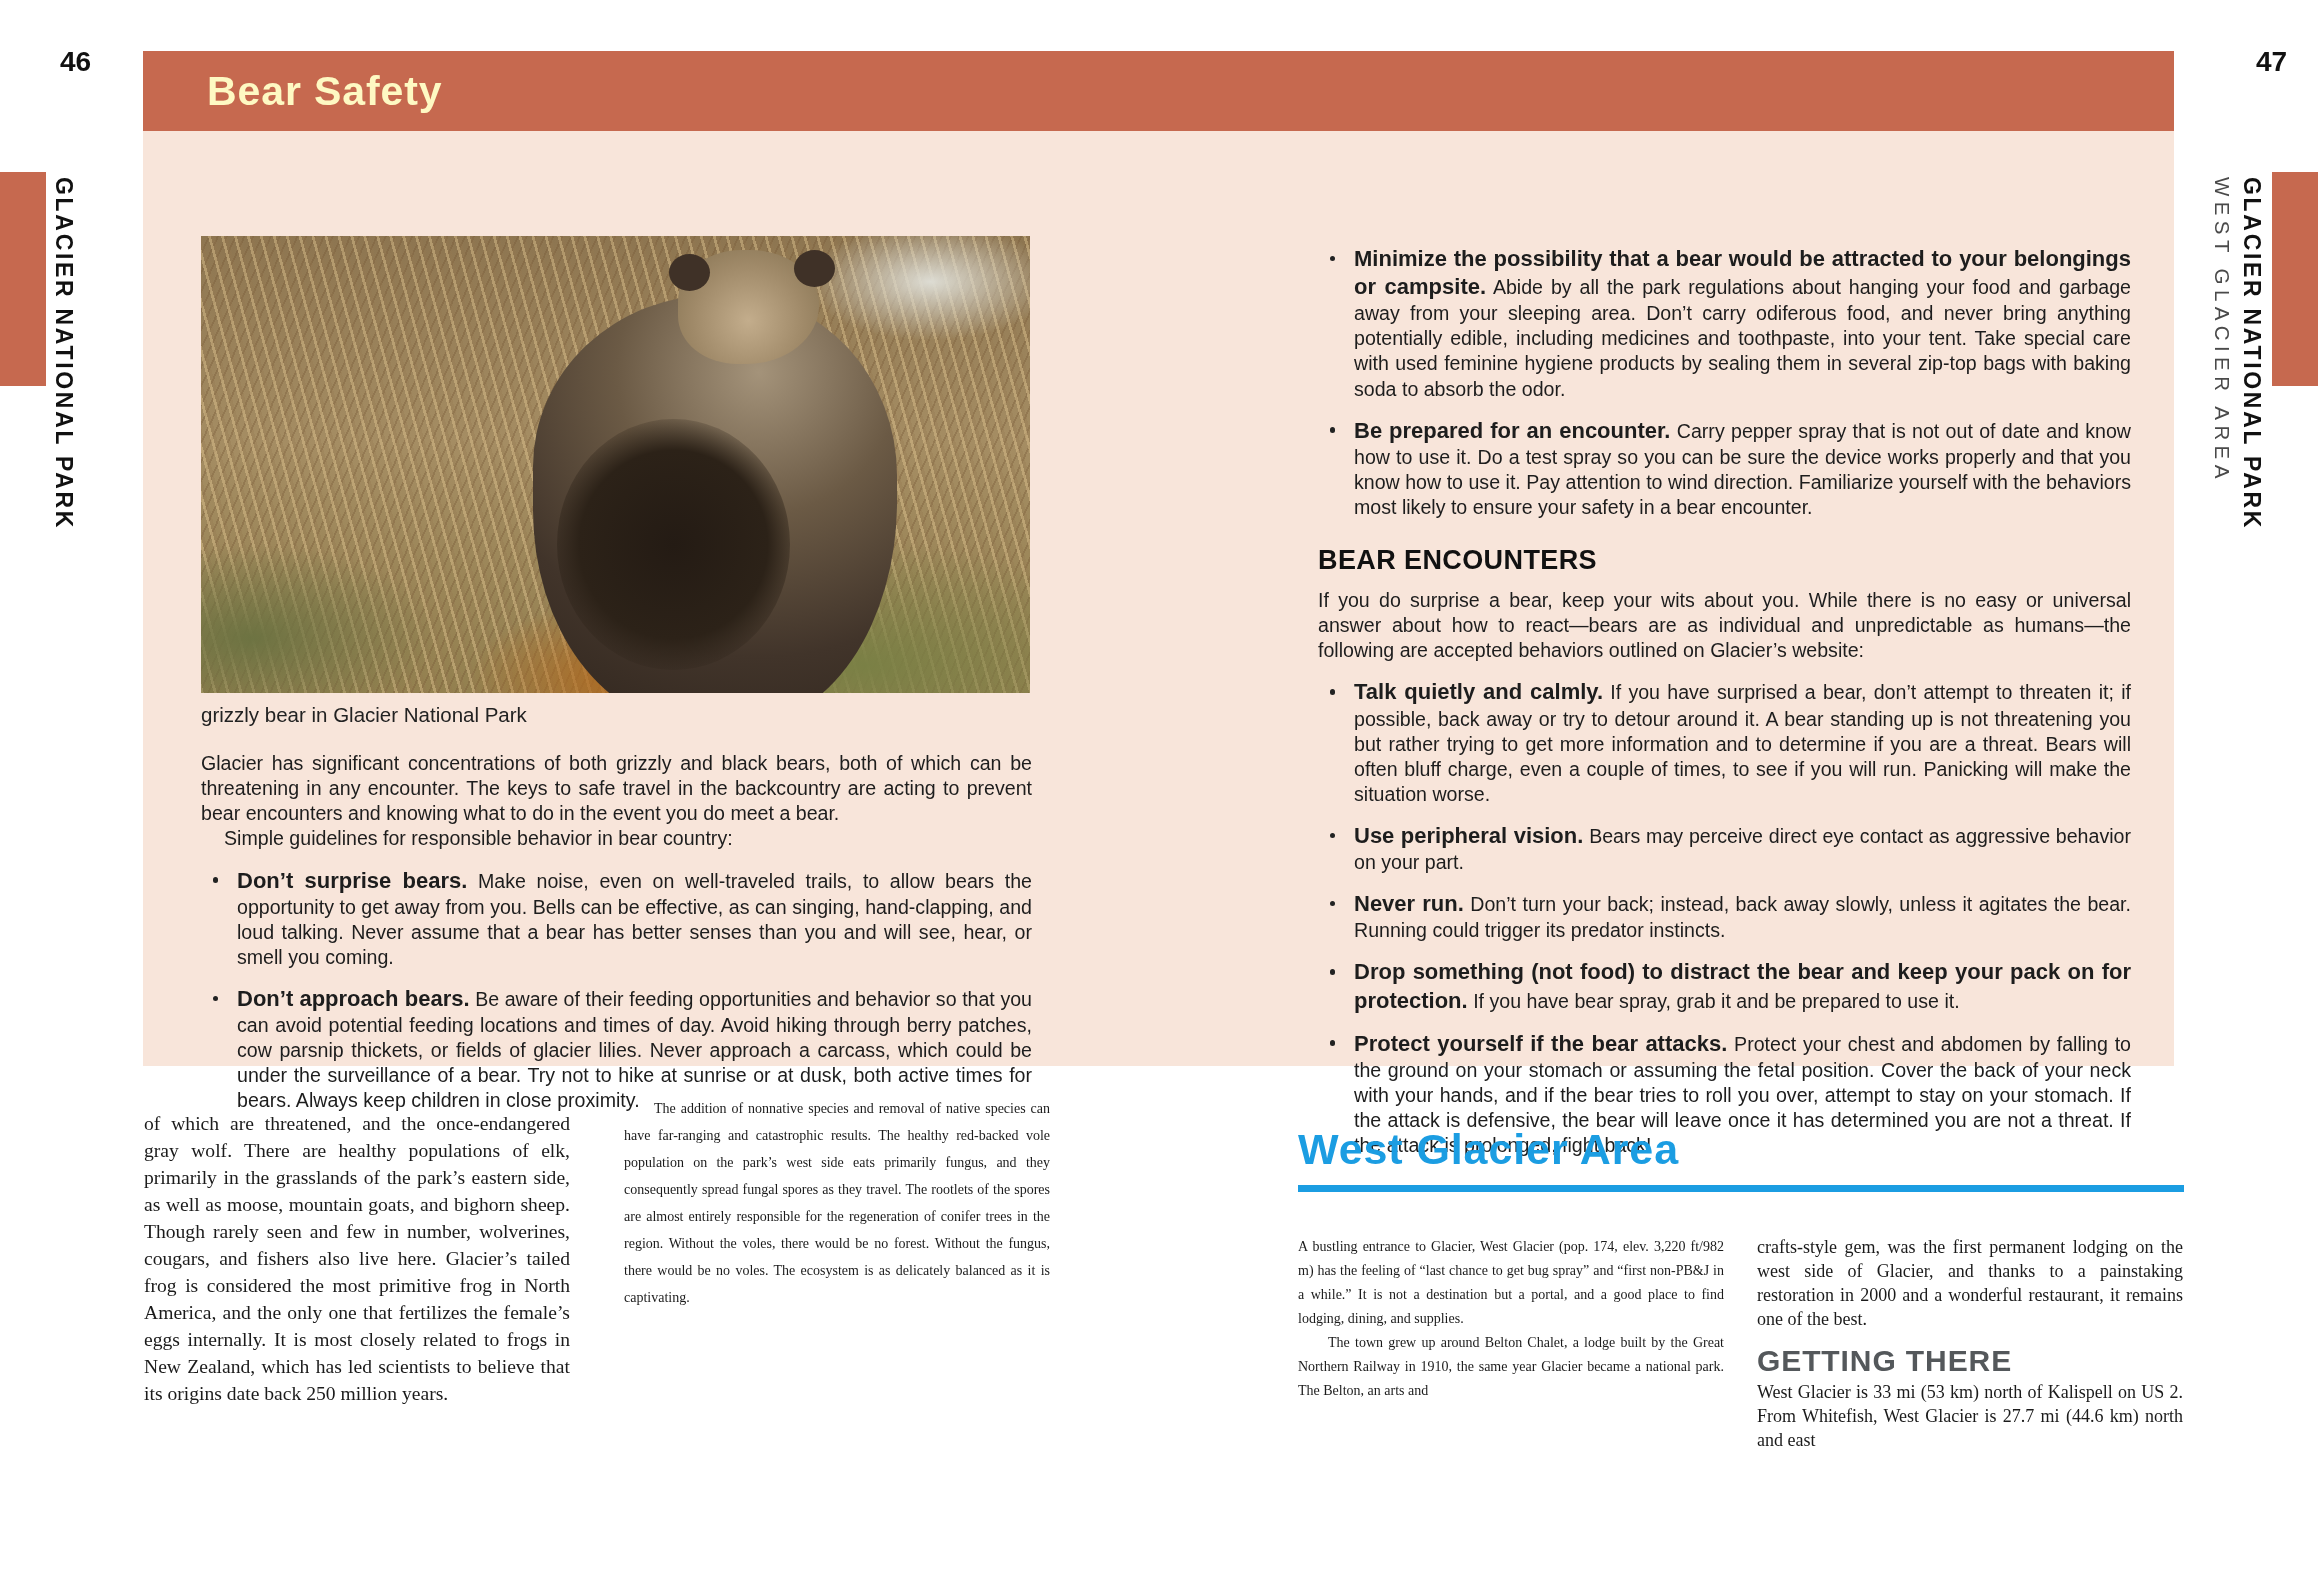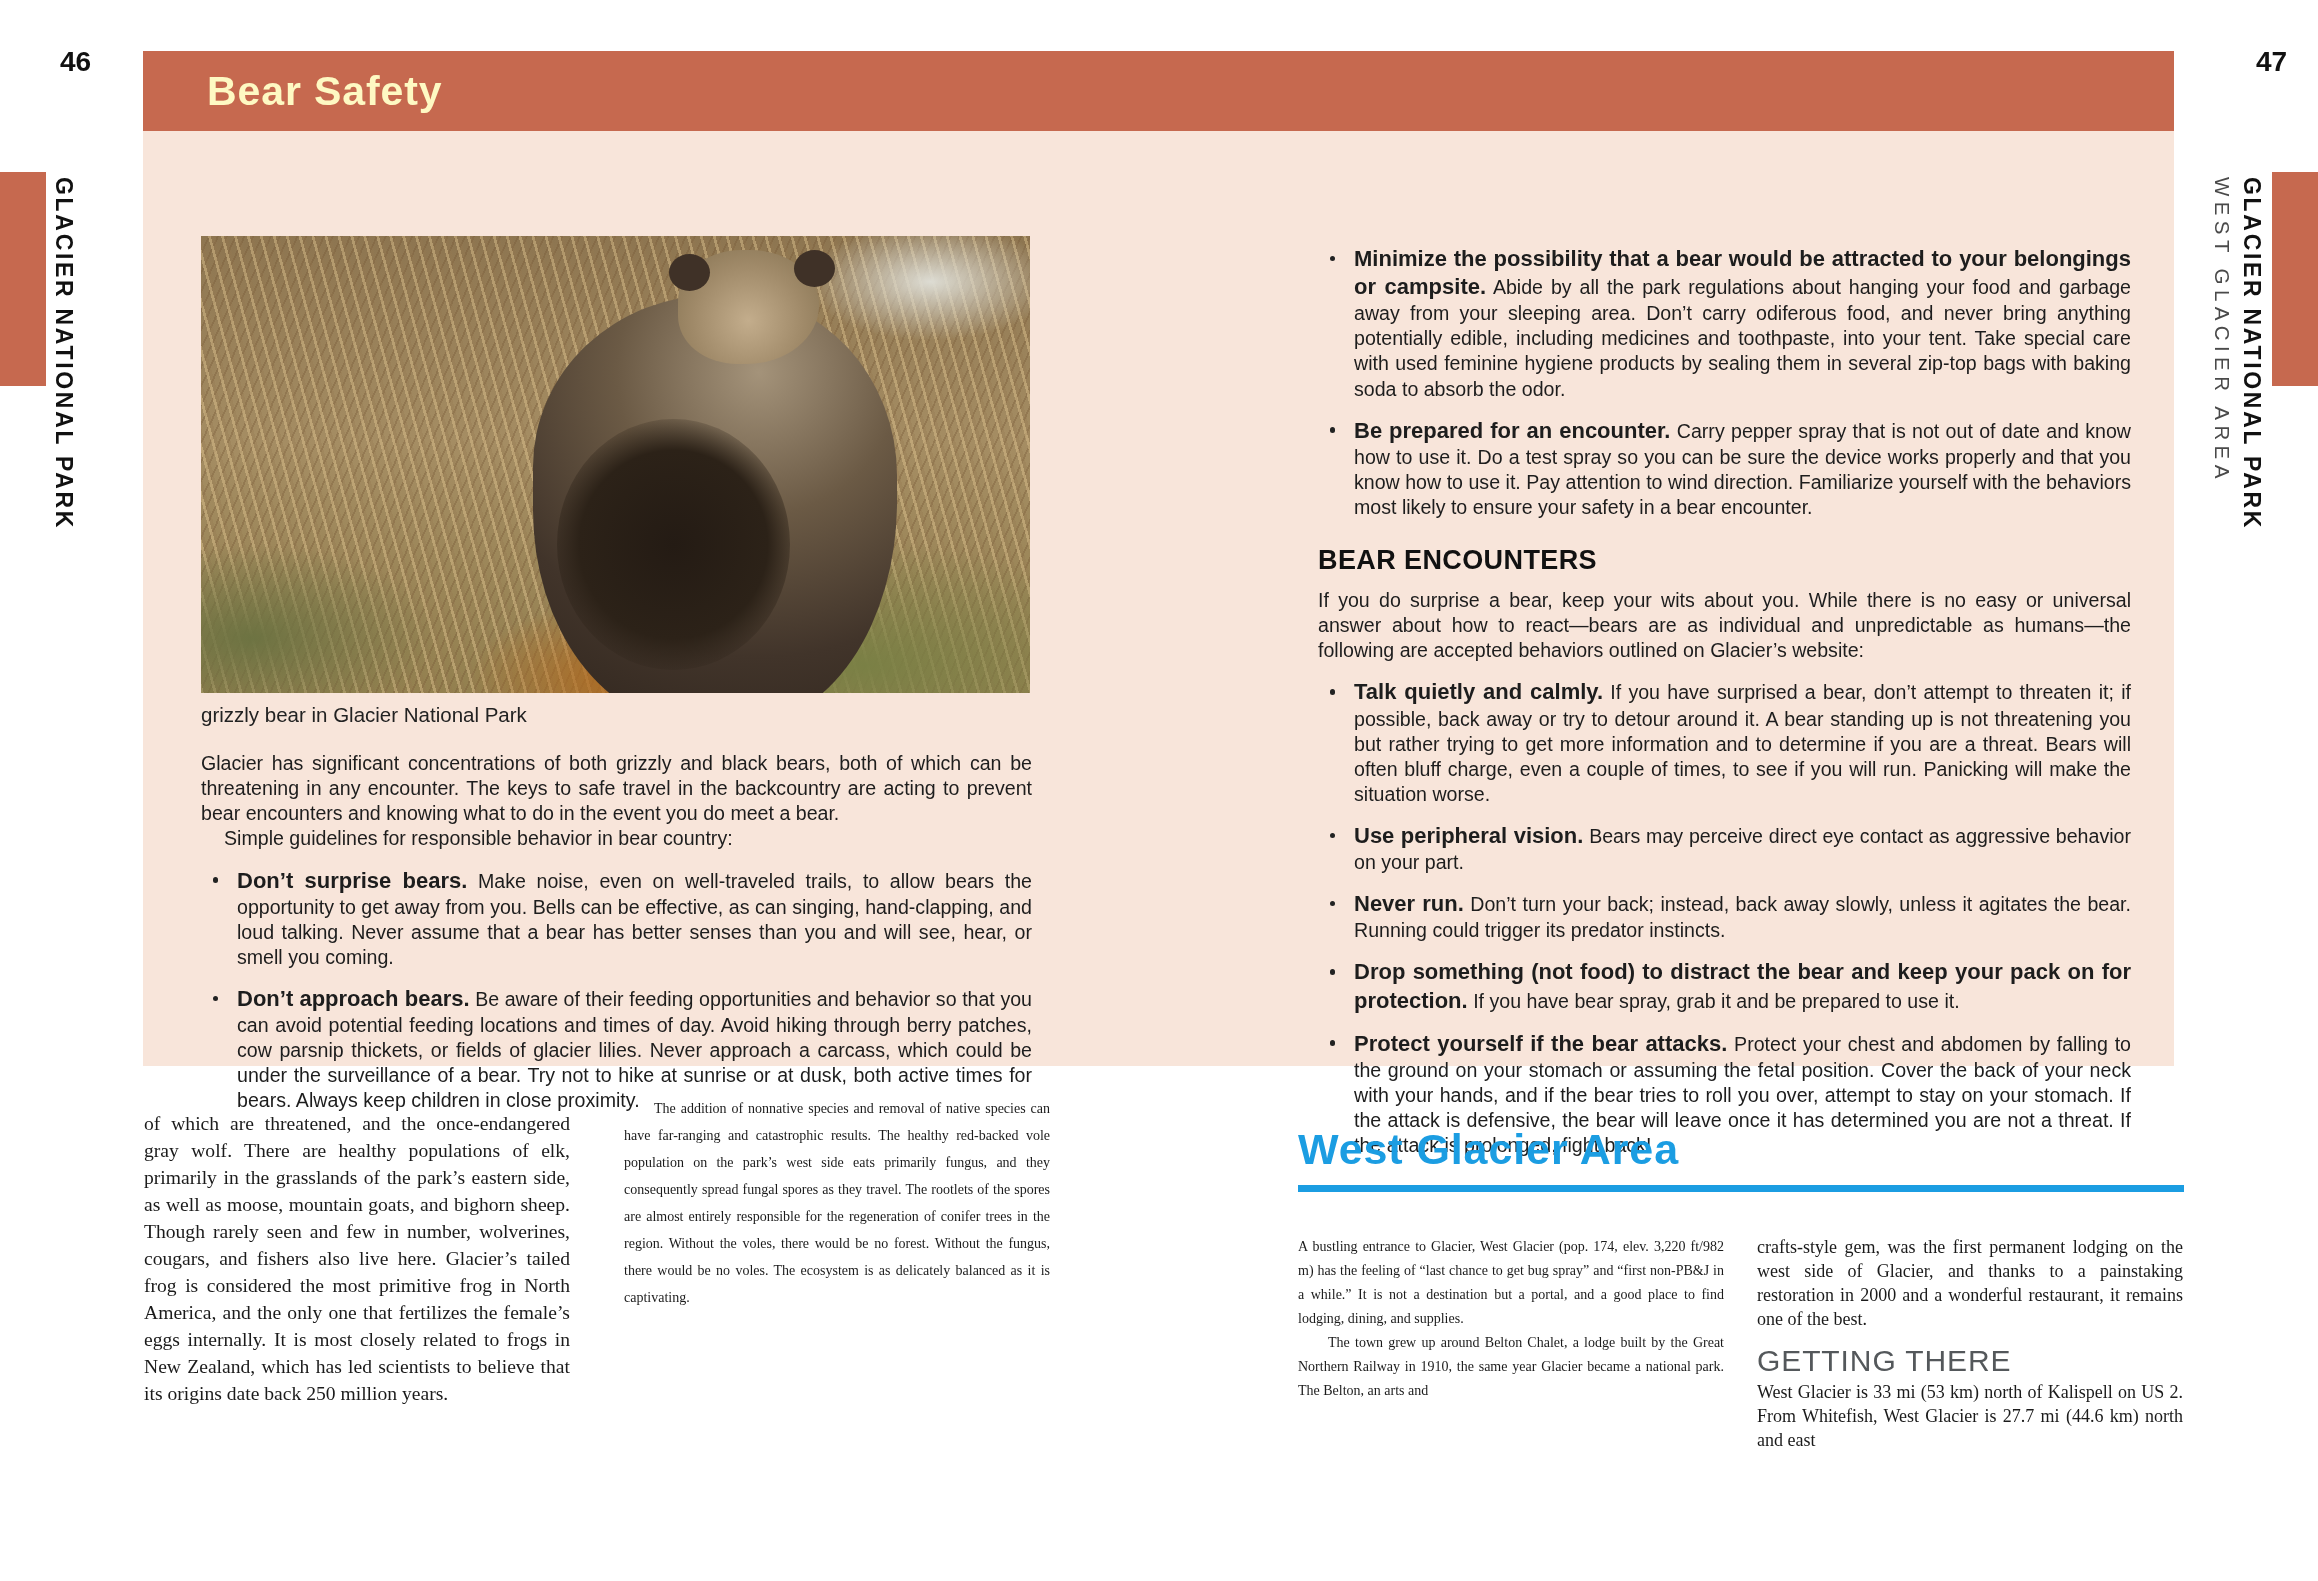--- a/index.html
+++ b/index.html
@@ -84,21 +84,21 @@
   .wl-left2 { left:624px; top:1095px; width:426px; font-size:14px; line-height:27px; }
   .indent { text-indent:30px; }
 
   
   .wg-title { position:absolute; left:1298px; top:1125px; font-size:43px; font-weight:bold;
               letter-spacing:0.9px; color:var(--blue,#1b9de2); }
   .wg-rule { position:absolute; left:1298px; top:1185px; width:886px; height:7.1px;
              background:var(--blue,#1b9de2); }
   .wg-col1 { left:1298px; top:1235px; width:426px; font-size:14px; line-height:24px; }
   .wg-col2 { left:1757px; top:1235px; width:426px; font-size:18px; line-height:24px; }
-  .gt-head { font-family:"Liberation Sans", sans-serif; font-size:30px; font-weight:normal;
+  .gt-head { font-family:"Liberation Sans", sans-serif; font-size:30px; font-weight:bold;
              letter-spacing:0.9px; color:#54585b; margin-top:18px; margin-bottom:7.1px; text-align:left; }
 </style>
 </head>
 <body>
 
 <div class="page">
 
   <div class="pagenum left">46</div>
   <div class="pagenum right">47</div>
 

